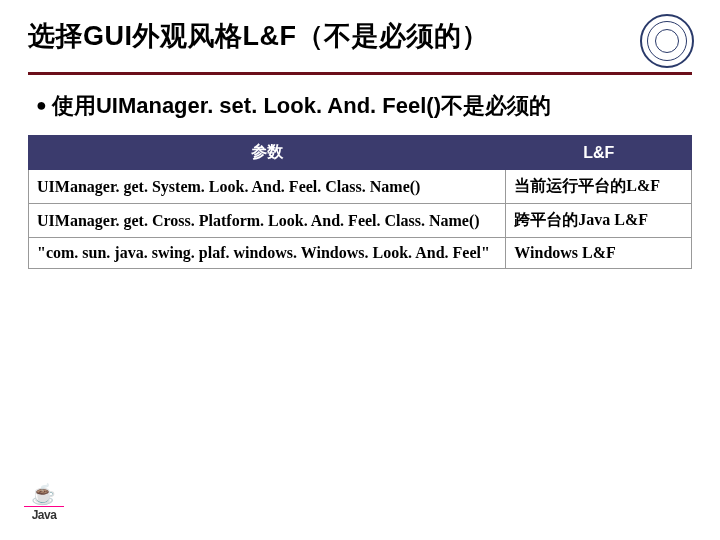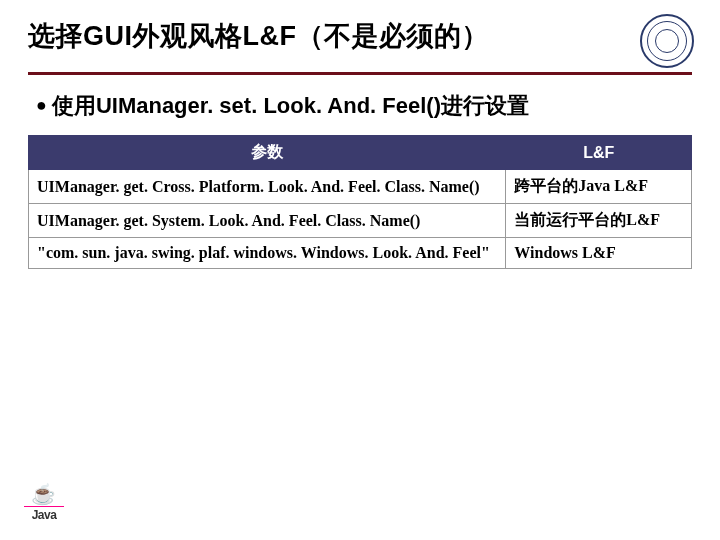--- a/index.html
+++ b/index.html
@@ -127,37 +127,37 @@
 
   <div class="title-wrap">
     <h1 class="title">选择GUI外观风格L&amp;F（不是必须的）</h1>
     <div class="seal">
       <div class="seal-inner"></div>
     </div>
   </div>
 
   <div class="hr"></div>
 
-  <div class="bullet-line">使用UIManager. set. Look. And. Feel()进行设置</div>
+  <div class="bullet-line">使用UIManager. set. Look. And. Feel()不是必须的</div>
 
   <table class="lf">
     <thead>
       <tr>
         <th>参数</th>
         <th>L&amp;F</th>
       </tr>
     </thead>
     <tbody>
       <tr>
+        <td>UIManager. get. System. Look. And. Feel. Class. Name()</td>
+        <td>当前运行平台的L&amp;F</td>
+      </tr>
+      <tr>
         <td>UIManager. get. Cross. Platform. Look. And. Feel. Class. Name()</td>
         <td>跨平台的Java L&amp;F</td>
-      </tr>
-      <tr>
-        <td>UIManager. get. System. Look. And. Feel. Class. Name()</td>
-        <td>当前运行平台的L&amp;F</td>
       </tr>
       <tr>
         <td>"com. sun. java. swing. plaf. windows. Windows. Look. And. Feel"</td>
         <td>Windows L&amp;F</td>
       </tr>
     </tbody>
   </table>
 
 
   <div class="java-logo">

